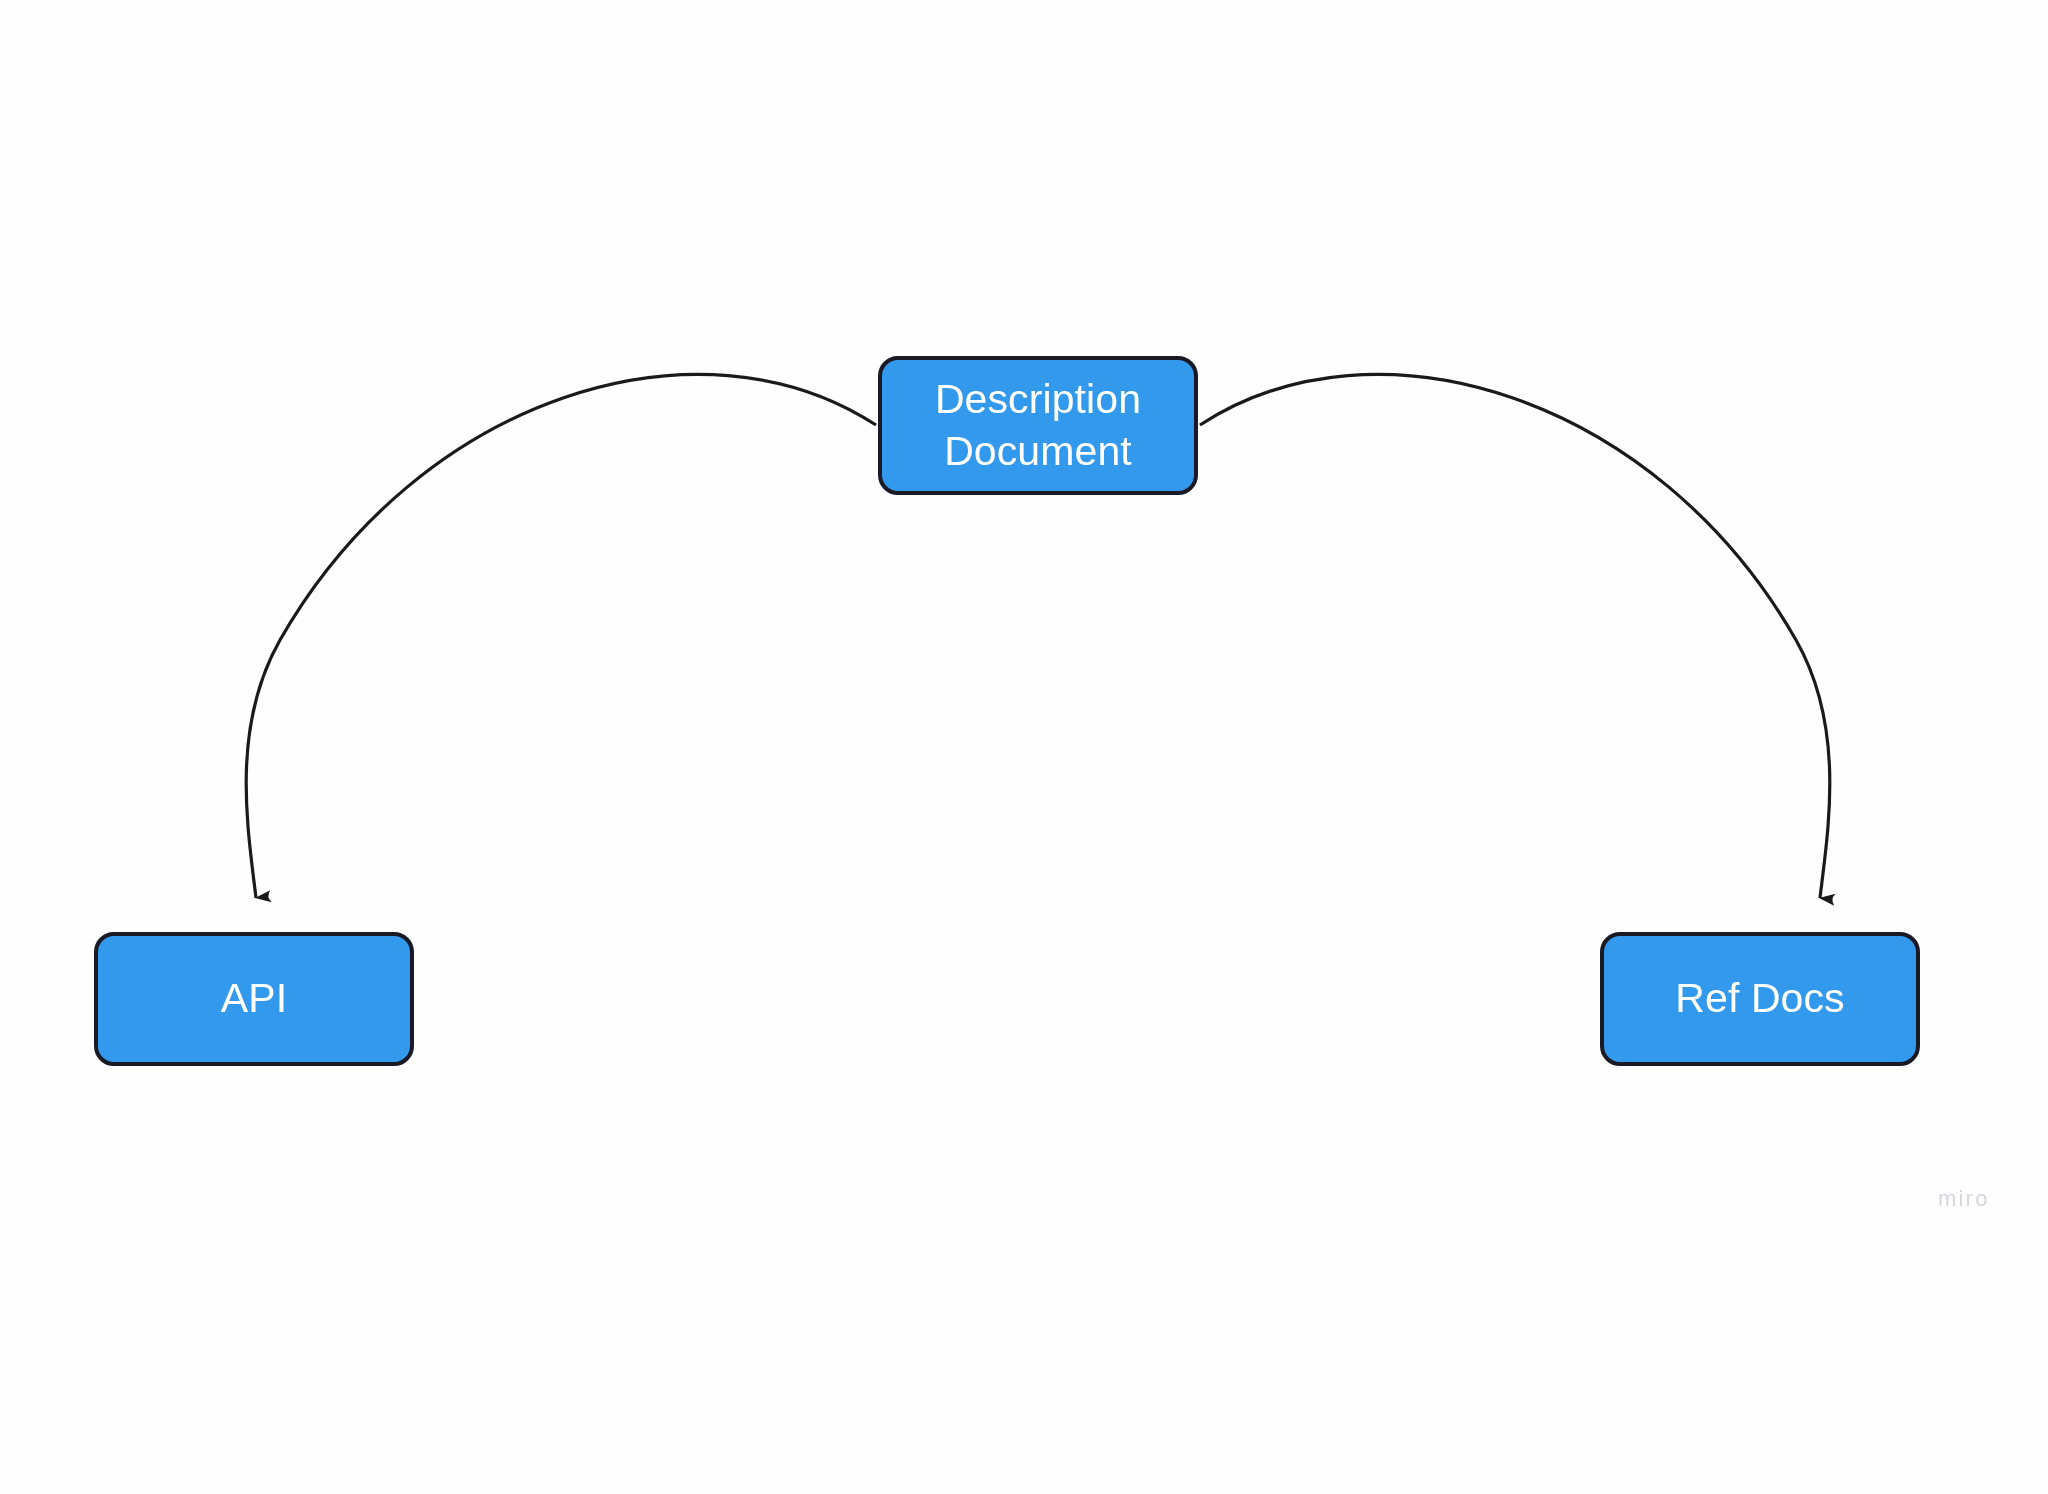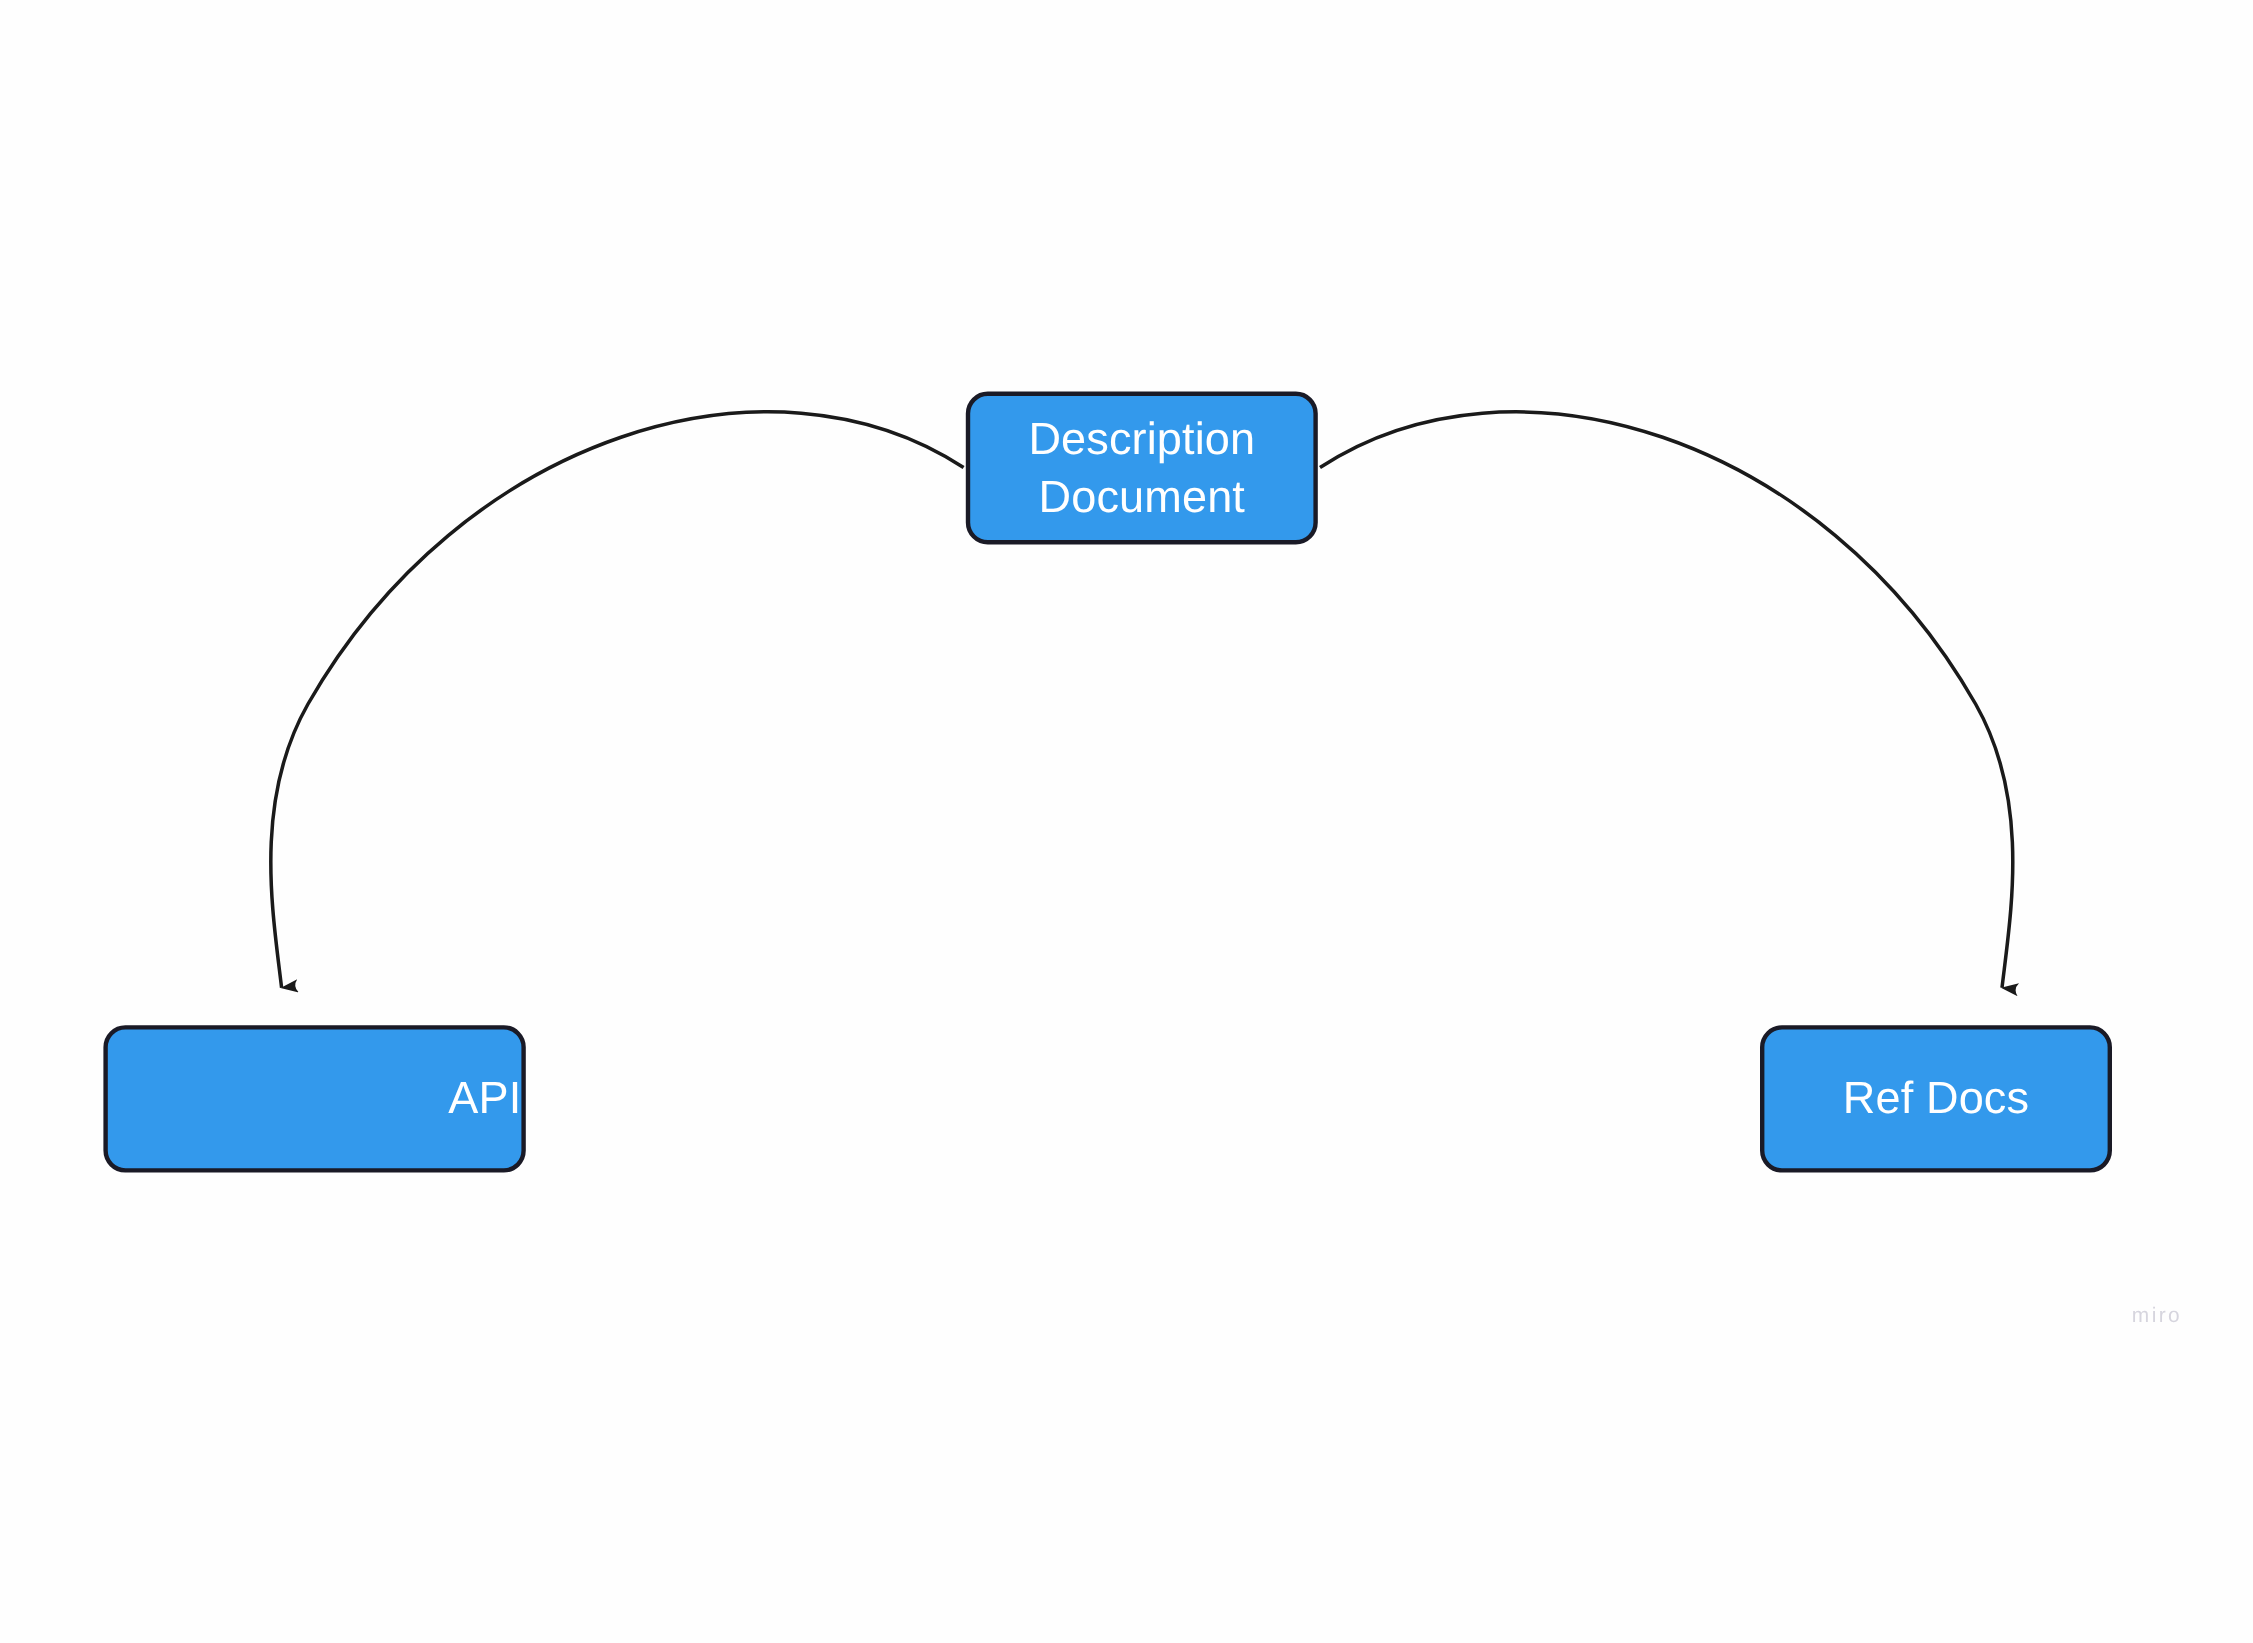--- a/index.html
+++ b/index.html
@@ -52,24 +52,23 @@
     height: 139px;
     font-size: 41px;
   }
   #node-description-document .node-label {
     white-space: pre-line;
   }
 
   #node-api {
     left: 94px;
     top: 932px;
-    width: 384px;
+    width: 320px;
     height: 134px;
     font-size: 41px;
-    justify-content: flex-end;
   }
 
   #node-ref-docs {
     left: 1600px;
     top: 932px;
     width: 320px;
     height: 134px;
     font-size: 41px;
     align-items: center;
   }
@@ -101,21 +100,21 @@
     line-height: 1.22;
     letter-spacing: -0.2px;
     white-space: nowrap;
   }
 
   
   #miro-watermark {
     position: absolute;
     left: 1938px;
     top: 1186px;
-    font-size: 19px;
+    font-size: 22px;
     letter-spacing: 2.2px;
     color: #d6d5de;
     font-weight: 400;
     user-select: none;
   }
 </style>
 </head>
 <body>
 
 <div id="canvas">

